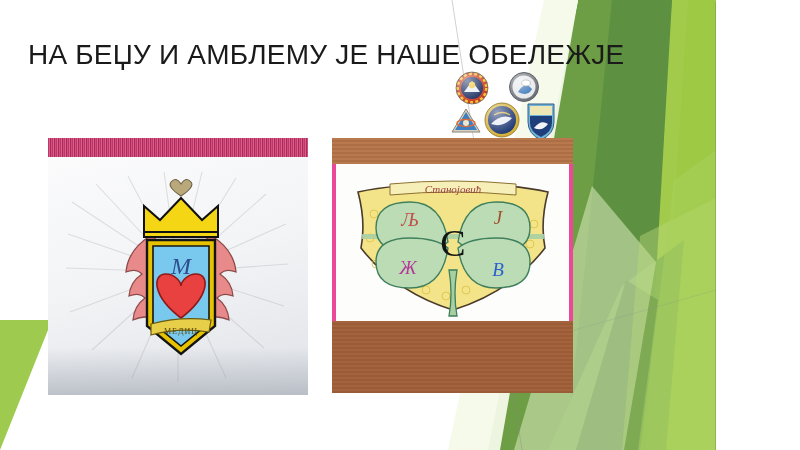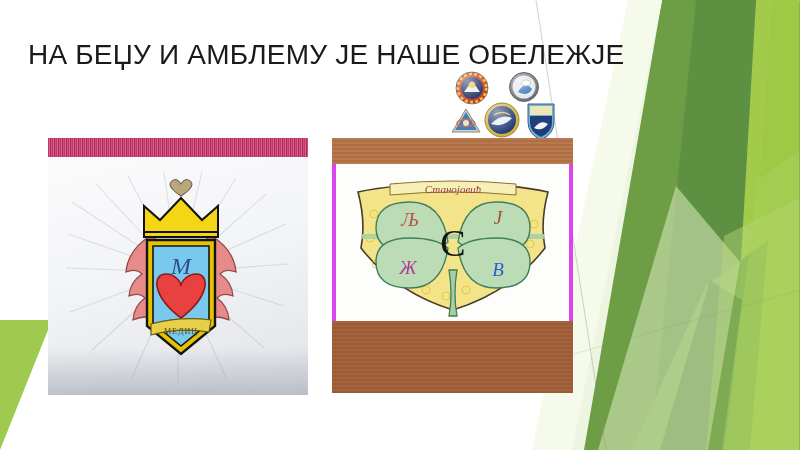--- a/index.html
+++ b/index.html
@@ -1,17 +1,17 @@
 <!DOCTYPE html>
 <html><head>
 <meta charset="utf-8">
 <style>
   html,body{margin:0;padding:0;background:#fff;}
   body{width:800px;height:450px;overflow:hidden;font-family:"Liberation Sans",sans-serif;}
-  .slide{position:relative;width:800px;height:450px;background:#ffffff;overflow:hidden;}
+  .slide{position:relative;width:716px;height:450px;background:#ffffff;overflow:hidden;}
 
   
   .deco{position:absolute;top:0;right:0;width:290px;height:450px;overflow:hidden;pointer-events:none;}
   .poly{position:absolute;top:0;left:0;width:100%;height:100%;}
   .hairline{position:absolute;top:0;left:0;width:100%;height:100%;}
 
   
   .wedge-bl{position:absolute;left:0;bottom:0;width:110px;height:130px;}
 
   
@@ -20,21 +20,21 @@
     font-size:28px;line-height:38px;color:#1a1a1a;letter-spacing:0.2px;
     white-space:nowrap;font-weight:400;
   }
 
   
   .badges{position:absolute;left:450px;top:70px;width:112px;height:72px;}
 
   
   .photo{position:absolute;overflow:hidden;}
   .photo-left{left:48px;top:138px;width:260px;height:257px;background:#e9e9ee;}
-  .photo-right{left:332px;top:138px;width:241px;height:255px;background:#d946ef;}
+  .photo-right{left:332px;top:138px;width:241px;height:255px;background:#ec4899;}
 
   
   .pl-stripe{position:absolute;left:0;top:0;width:100%;height:19px;
     background:repeating-linear-gradient(90deg,#c0366a 0px,#c0366a 1px,#d9608c 1px,#d9608c 2px,#a82b58 2px,#a82b58 3px,#cf4f7c 3px,#cf4f7c 4px);}
   .pl-paper{position:absolute;left:0;top:19px;width:100%;height:238px;
     background:linear-gradient(165deg,#fbfbfc 0%,#f3f4f6 45%,#dfe2e7 100%);}
   .pl-shade{position:absolute;left:0;bottom:0;width:100%;height:48px;
     background:linear-gradient(180deg,rgba(170,176,186,0) 0%,rgba(154,161,172,.55) 100%);}
   .rays{position:absolute;left:18px;top:34px;width:224px;height:210px;opacity:.5;}
 

